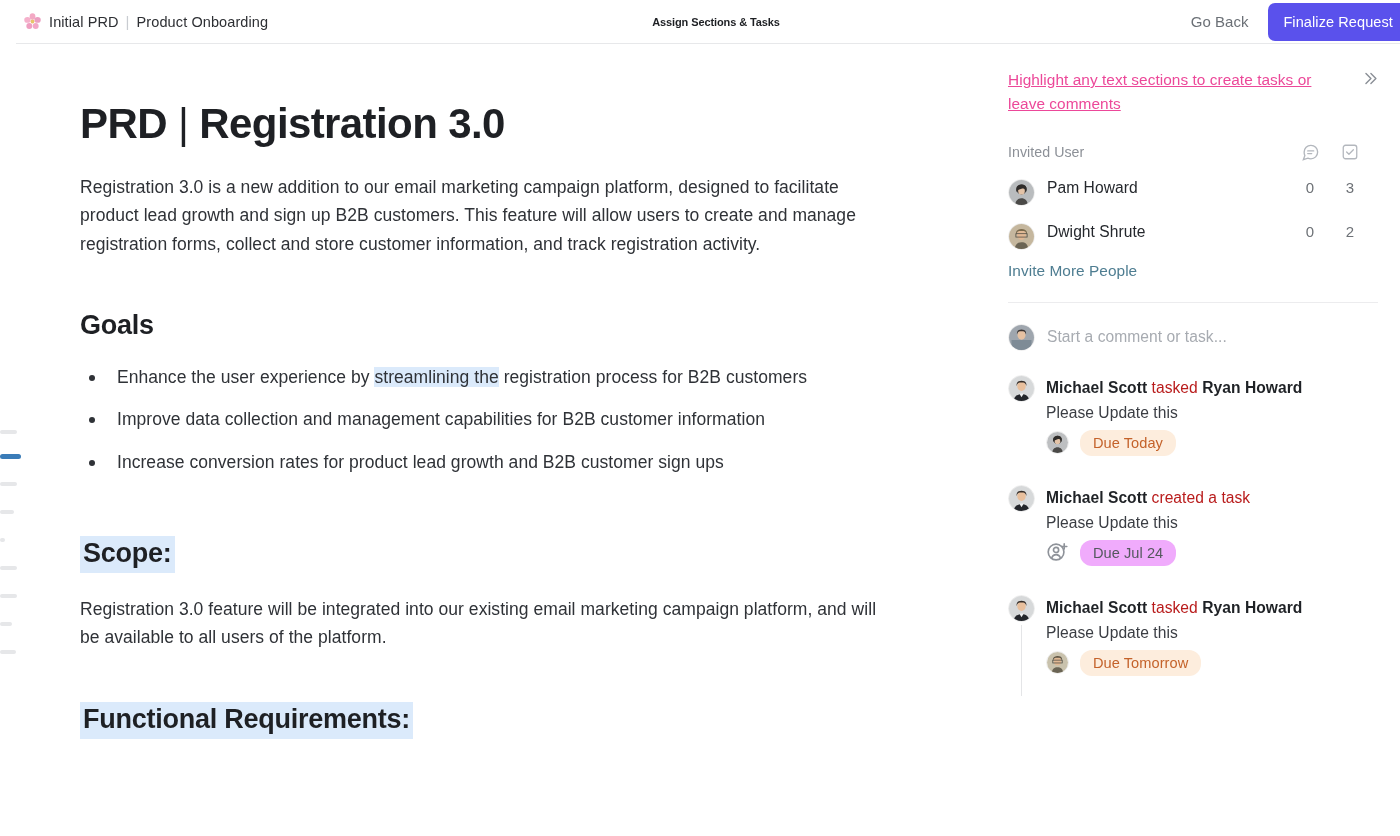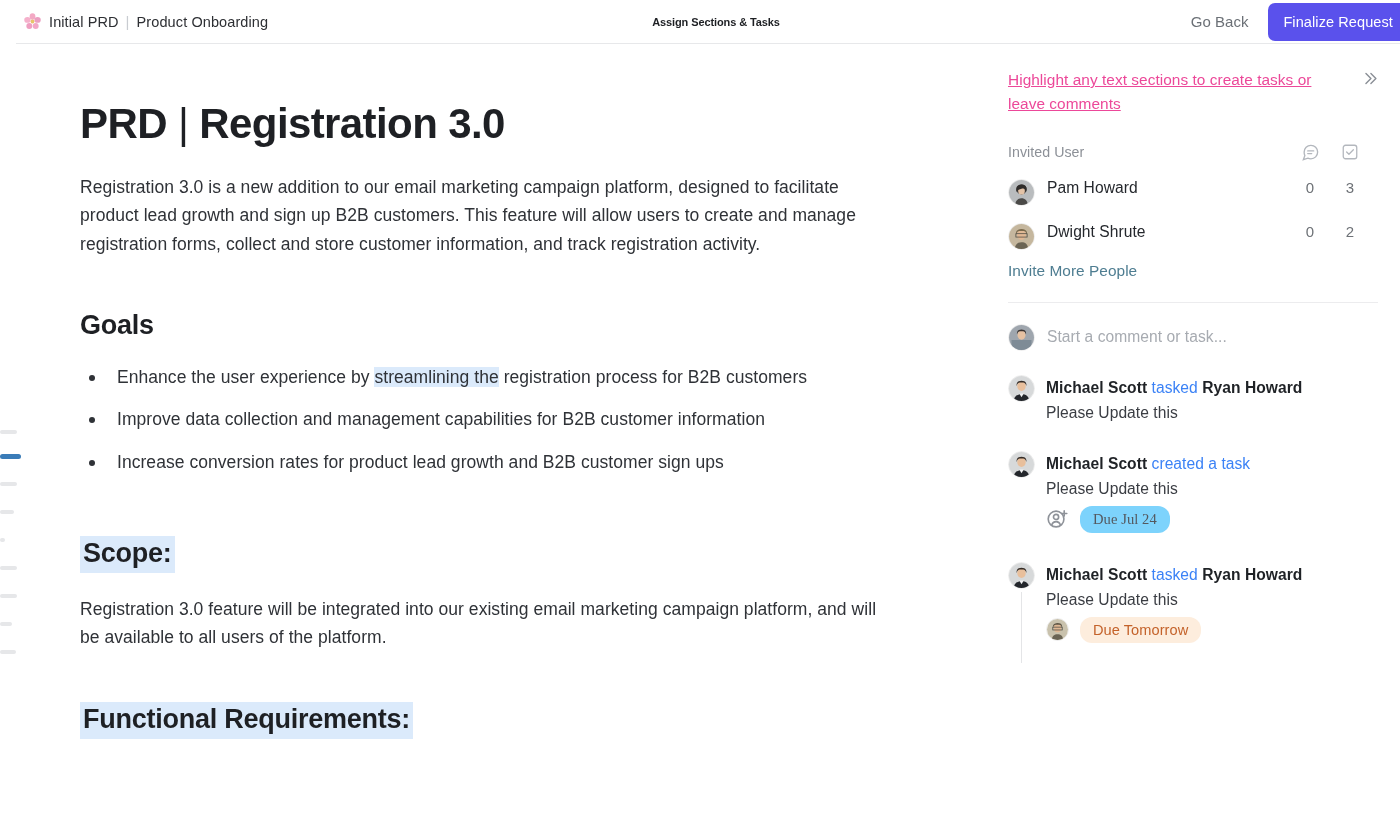--- a/index.html
+++ b/index.html
@@ -120,28 +120,28 @@
 
   .feed { margin-top:24px; }
   .feed-item { position:relative; margin-bottom:29px; padding-left:0; }
   .feed-item.threaded::before {
     content:""; position:absolute; left:13px; top:30px; bottom:-20px; width:1px;
     background:#e4e5e7;
   }
   .feed-head { display:flex; align-items:center; gap:11px; }
   .feed-actor { font-size:15.6px; color:#1f2226; letter-spacing:0.05px;}
   .feed-actor b { font-weight:bold; }
-  .feed-actor .verb { font-weight:400; color:#3b82f6; }
+  .feed-actor .verb { font-weight:400; color:#b91c1c; }
   .feed-body { font-size:15.6px; color:#3a3d43; margin:2px 0 0 38px; letter-spacing:0.05px;}
   .feed-meta { display:flex; align-items:center; gap:11px; margin:8px 0 0 38px; }
   .badge {
     border-radius:12px; font-size:14.6px; padding:5px 13px; letter-spacing:0.05px;
   }
   .badge.due-warn { background:#fdeddd; color:#c4622a; }
-  .badge.due-plain { background:#7dd3fc; color:#54585e;font-family:Liberation Serif, serif; }
+  .badge.due-plain { background:#f0abfc; color:#54585e; }
   .mini-av { width:23px; height:23px; border-radius:50%; overflow:hidden; border:1px solid rgba(0,0,0,0.07); }
   .add-assignee { width:23px; height:23px; color:#8e9299; display:block; }
 </style>
 </head>
 <body>
 
 <div id="app">
 
   <div class="topbar">
     <div class="tb-left">
@@ -291,20 +291,32 @@
               <path d="M16.5 28h7l-3.5 6z" fill="#f2f3f4"></path>
               <ellipse cx="20" cy="16" rx="6.8" ry="8" fill="#e8bf9c"></ellipse>
               <path d="M12.6 11.4c2-5.2 12.8-5.2 14.8 0 .8 2.2.3 4.4.3 4.4-1.5-5-3.2-5.4-7.7-5.4s-6.2.4-7.7 5.4c0 0-.5-2.2.3-4.4z" fill="#342c27"></path>
             </svg>
           </div>
           <div class="feed-actor">
             <b>Michael Scott</b><span class="verb"> tasked </span><b>Ryan Howard</b>
           </div>
         </div>
         <div class="feed-body">Please Update this</div>
+        <div class="feed-meta">
+          <div class="mini-av">
+            <svg viewBox="0 0 40 40" width="100%" height="100%">
+              <rect width="40" height="40" fill="#bdbfc1"></rect>
+              <circle cx="20" cy="15" r="8" fill="#3d3a38"></circle>
+              <ellipse cx="20" cy="17" rx="5.3" ry="6.2" fill="#e3c3a7"></ellipse>
+              <path d="M10 40c0-7 4.6-11 10-11s10 4 10 11z" fill="#4a4947"></path>
+              <path d="M12 12c2-6 14-7 16 0 1 4-1 7-1 7-1-6-4-6-7-5s-7 2-8 5c0 0-1-4 0-7z" fill="#2f2c2a"></path>
+            </svg>
+          </div>
+          <div class="badge due-warn">Due Today</div>
+        </div>
       </div>
 
       <div class="feed-item">
         <div class="feed-head">
           <div class="avatar">
             <svg viewBox="0 0 40 40" width="100%" height="100%">
               <rect width="40" height="40" fill="#d7d9da"></rect>
               <path d="M7 40c1.5-8 6-11 13-11s11.5 3 13 11z" fill="#23262b"></path>
               <path d="M16.5 28h7l-3.5 6z" fill="#f2f3f4"></path>
               <ellipse cx="20" cy="16" rx="6.8" ry="8" fill="#e8bf9c"></ellipse>

